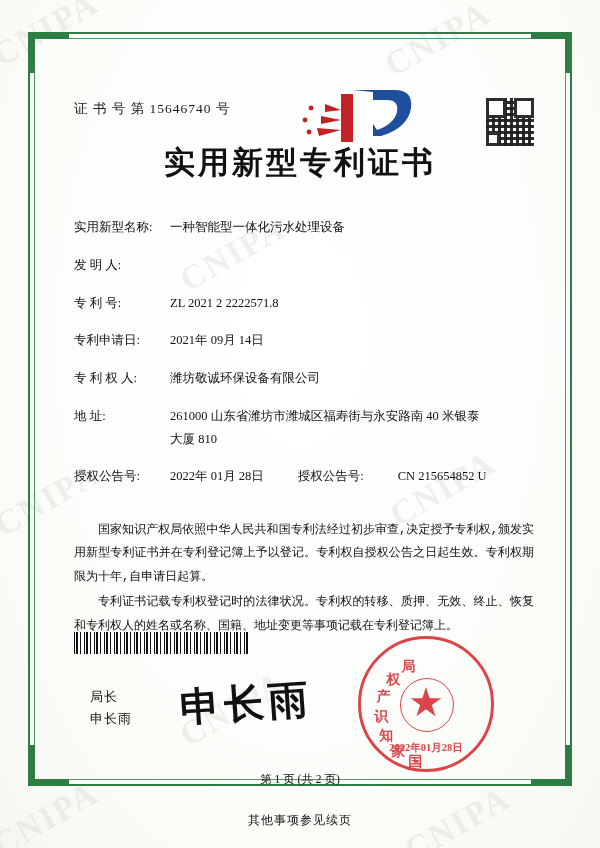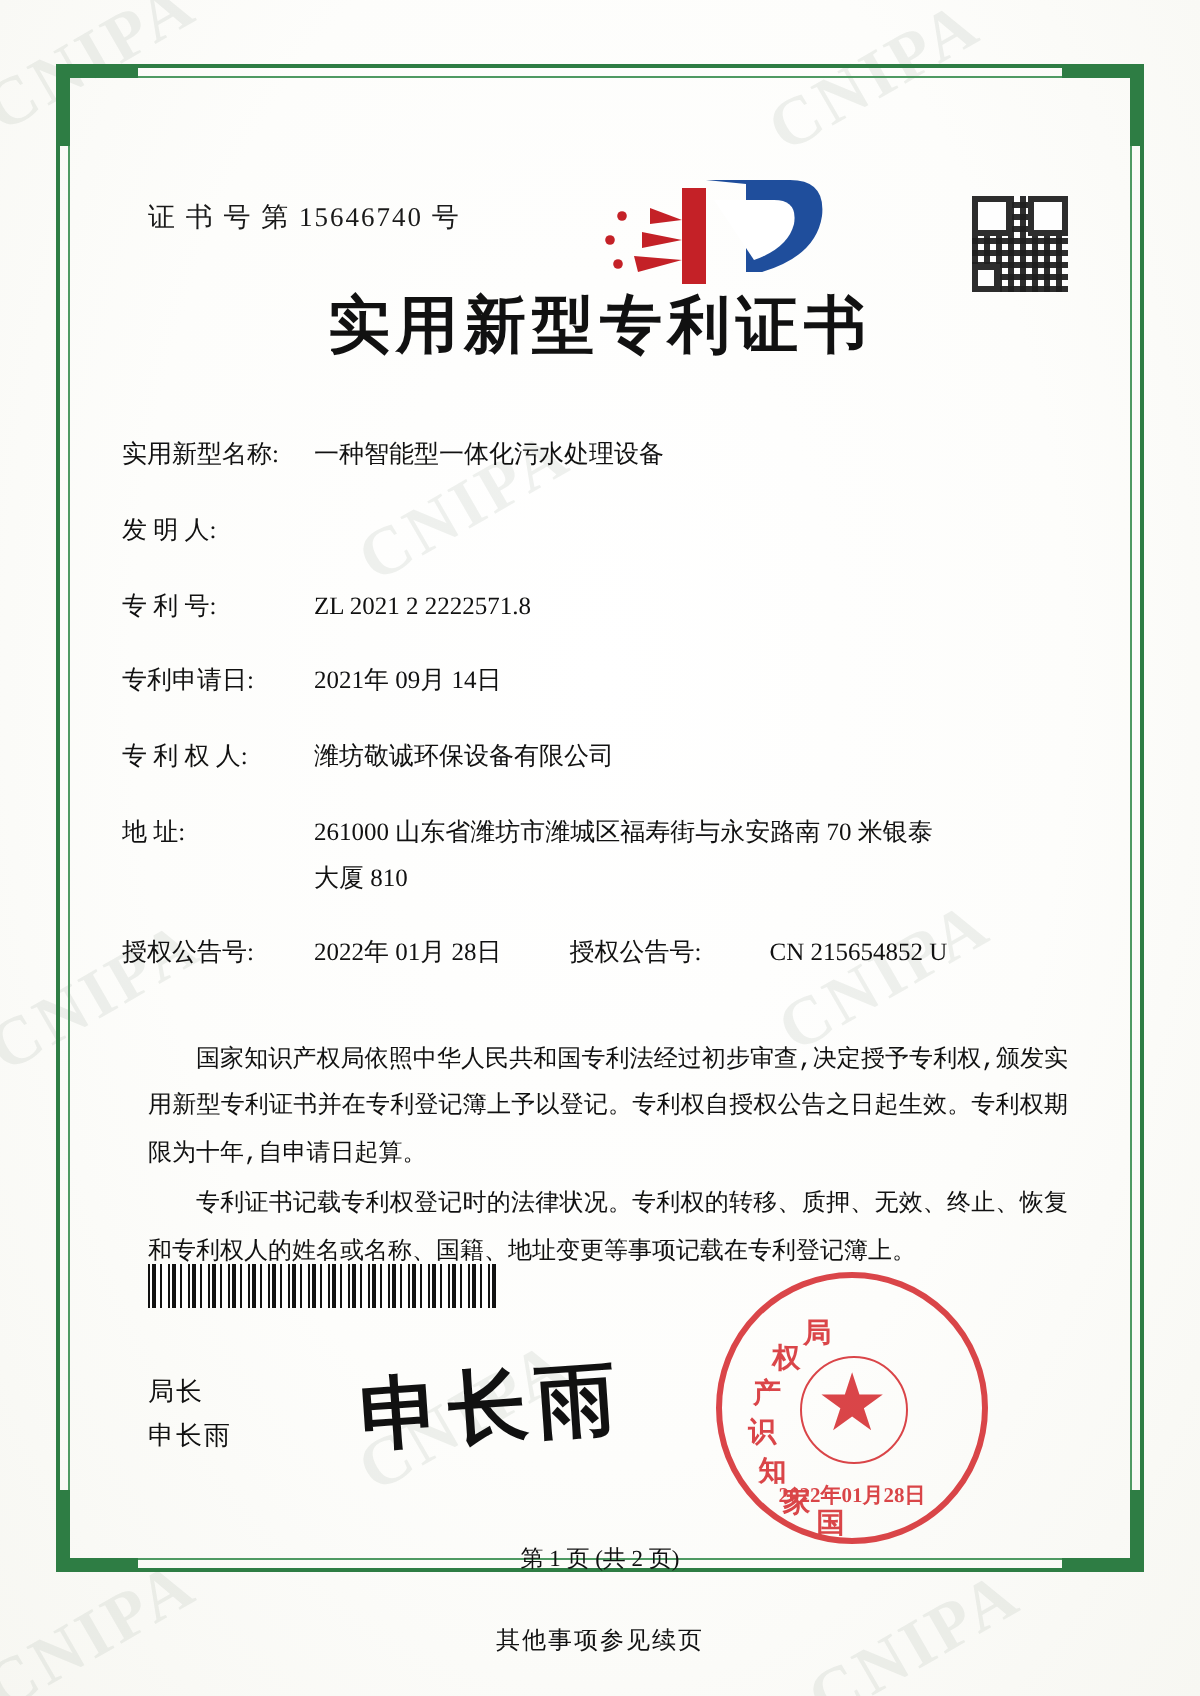--- a/index.html
+++ b/index.html
@@ -91,21 +91,21 @@
   .title{
     text-align:center;
     font-family:"Liberation Serif","DejaVu Serif",serif;
     font-weight:bold;
     font-size:31px;
     letter-spacing:3px;
     color:#111;
     margin-top:24px;
   }
 
-  .fields{margin-top:34px;margin-left:9px;}
+  .fields{margin-top:34px;margin-left:22px;}
   .row{
     display:flex;
     font-family:"Liberation Serif","DejaVu Serif",serif;
     font-size:12.5px;color:#111;
     margin-bottom:19px;
     line-height:1.5;
   }
   .lbl{width:96px;flex:0 0 96px;letter-spacing:0;}
   .val{flex:1;}
   .val2{margin-left:96px;}
@@ -120,22 +120,22 @@
   }
   .para p{margin:0 0 2px 0;text-indent:24px;}
 
   .barcode{
     position:absolute;left:74px;top:632px;width:174px;height:22px;
     background:repeating-linear-gradient(90deg,
       #111 0 1px,#fff 1px 2px,#111 2px 4px,#fff 4px 6px,#111 6px 7px,#fff 7px 10px);
   }
 
   .sign-block{
-    position:absolute;left:74px;top:686px;
-    font-family:Liberation Mono, monospace;
+    position:absolute;left:90px;top:686px;
+    font-family:Liberation Serif, serif;
     font-size:13px;color:#111;line-height:1.7;letter-spacing:1px;
   }
   .signature{
     position:absolute;left:180px;top:676px;
     font-family:"Liberation Serif","DejaVu Serif",serif;
     font-size:40px;color:#111;
     transform:rotate(-4deg);
     letter-spacing:4px;
     font-weight:bold;
   }
@@ -249,21 +249,21 @@
         <div class="val">2021年 09月 14日</div>
       </div>
 
       <div class="row">
         <div class="lbl">专 利 权 人:</div>
         <div class="val">潍坊敬诚环保设备有限公司</div>
       </div>
 
       <div class="row tight">
         <div class="lbl">地      址:</div>
-        <div class="val">261000 山东省潍坊市潍城区福寿街与永安路南 70 米银泰</div>
+        <div class="val">261000 山东省潍坊市潍城区福寿街与永安路南 40 米银泰</div>
       </div>
       <div class="row">
         <div class="val2">大厦 810</div>
       </div>
 
       <div class="row row-inline">
         <div class="lbl">授权公告号:</div>
         <div>2022年 01月 28日</div>
         <div class="seg2">授权公告号:</div>
         <div class="seg2">CN 215654852 U</div>

